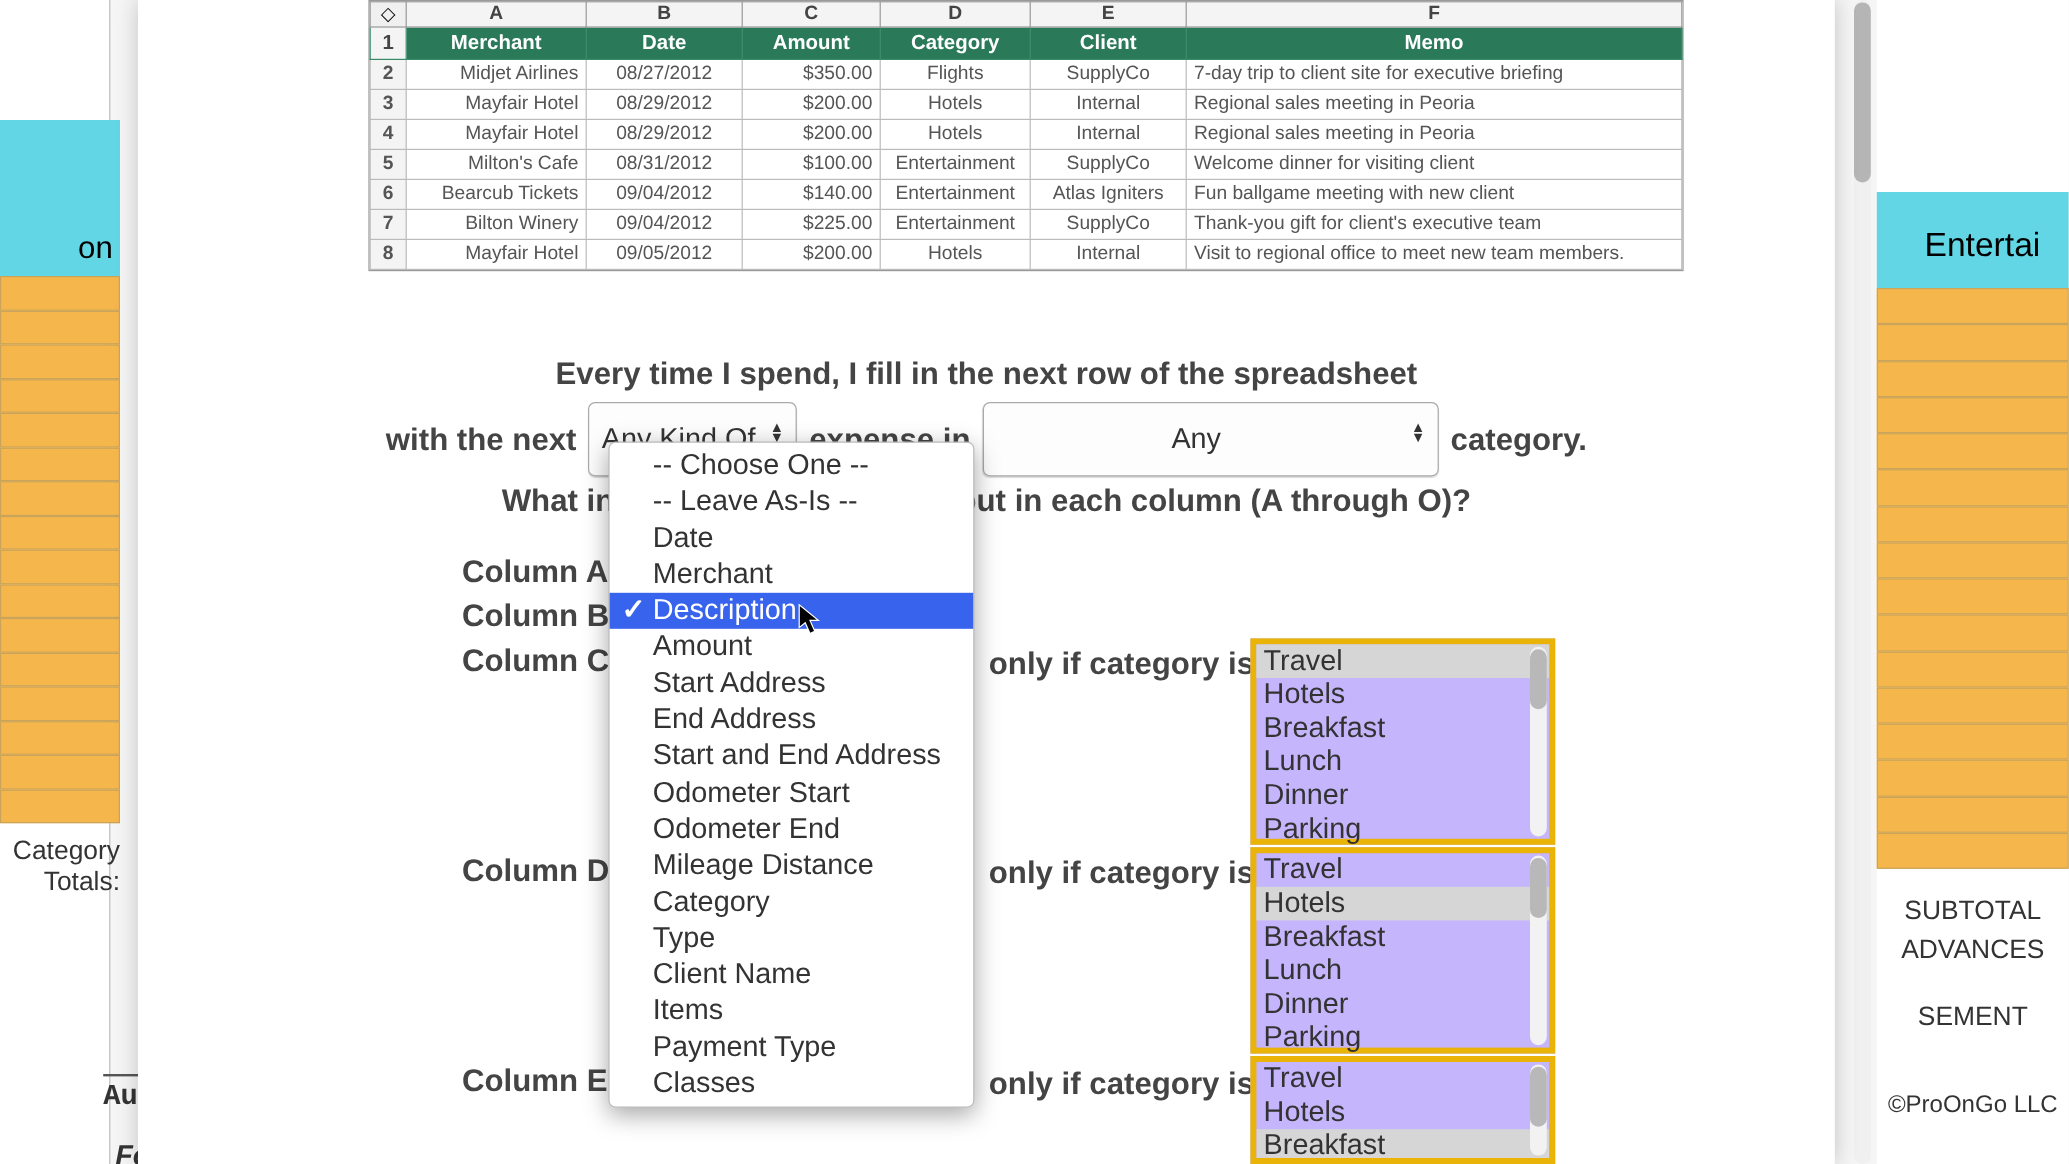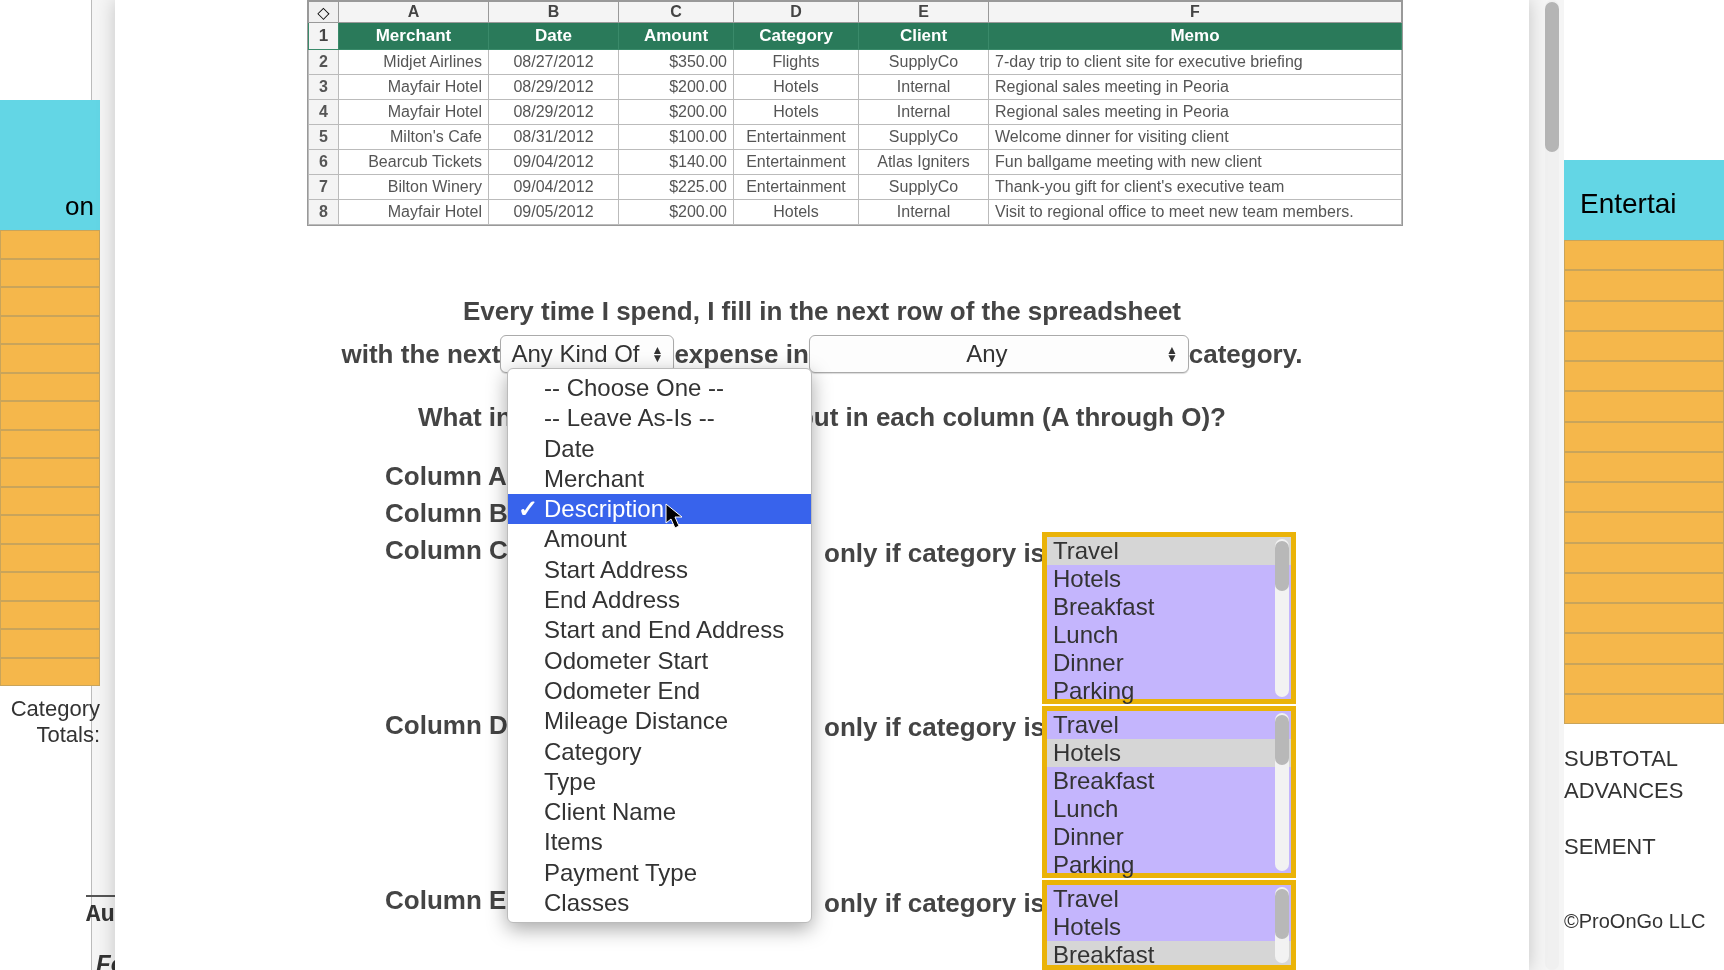--- a/index.html
+++ b/index.html
@@ -54,20 +54,21 @@
     position: absolute; left: 96px; top: 950px;
     font-style: italic; font-weight: bold; font-size: 24px; color: #333;
   }
 
   
   .bg-right {
     position: absolute;
     right: 0; top: 0;
     width: 160px; height: 970px;
     background: #fff;
+    text-align: center;
   }
   .bg-right-cyan {
     position: absolute;
     top: 160px; right: 0;
     width: 160px; height: 80px;
     background: #63d6e5;
     color: #000; font-size: 28px;
     padding-left: 16px; padding-top: 28px;
     overflow: hidden;
   }
@@ -164,34 +165,34 @@
   .sentence {
     position: absolute;
     left: 0; top: 296px;
     width: 100%;
     text-align: center;
     font-size: 26px;
     font-weight: bold;
     color: #444;
   }
   .sentence .row1 { margin-bottom: 8px; }
-  .sentence .row2 { display: inline-flex; align-items: center; font-weight: bold;}
+  .sentence .row2 { display: inline-flex; align-items: center; gap: 10px; font-weight: bold;}
   .sentence .q {
     position: absolute;
     left: 0; top: 106px; width: 100%;
     text-align: center;
   }
 
   .select {
     display: inline-flex;
-    align-items: center;
+    align-items: flex-start;
     background: #fdfdfd;
     border: 1px solid #aaa;
     border-radius: 6px;
-    padding: 4px 10px;
+    padding: 16px 10px;
     font-size: 24px;
     font-weight: normal;
     color: #333;
     box-shadow: inset 0 1px 0 #fff, 0 1px 1px rgba(0,0,0,.15);
     cursor: pointer;
   }
   .select .arrows {
     margin-left: 12px; font-size: 12px; line-height: 8px;
     display: flex; flex-direction: column;
   }

